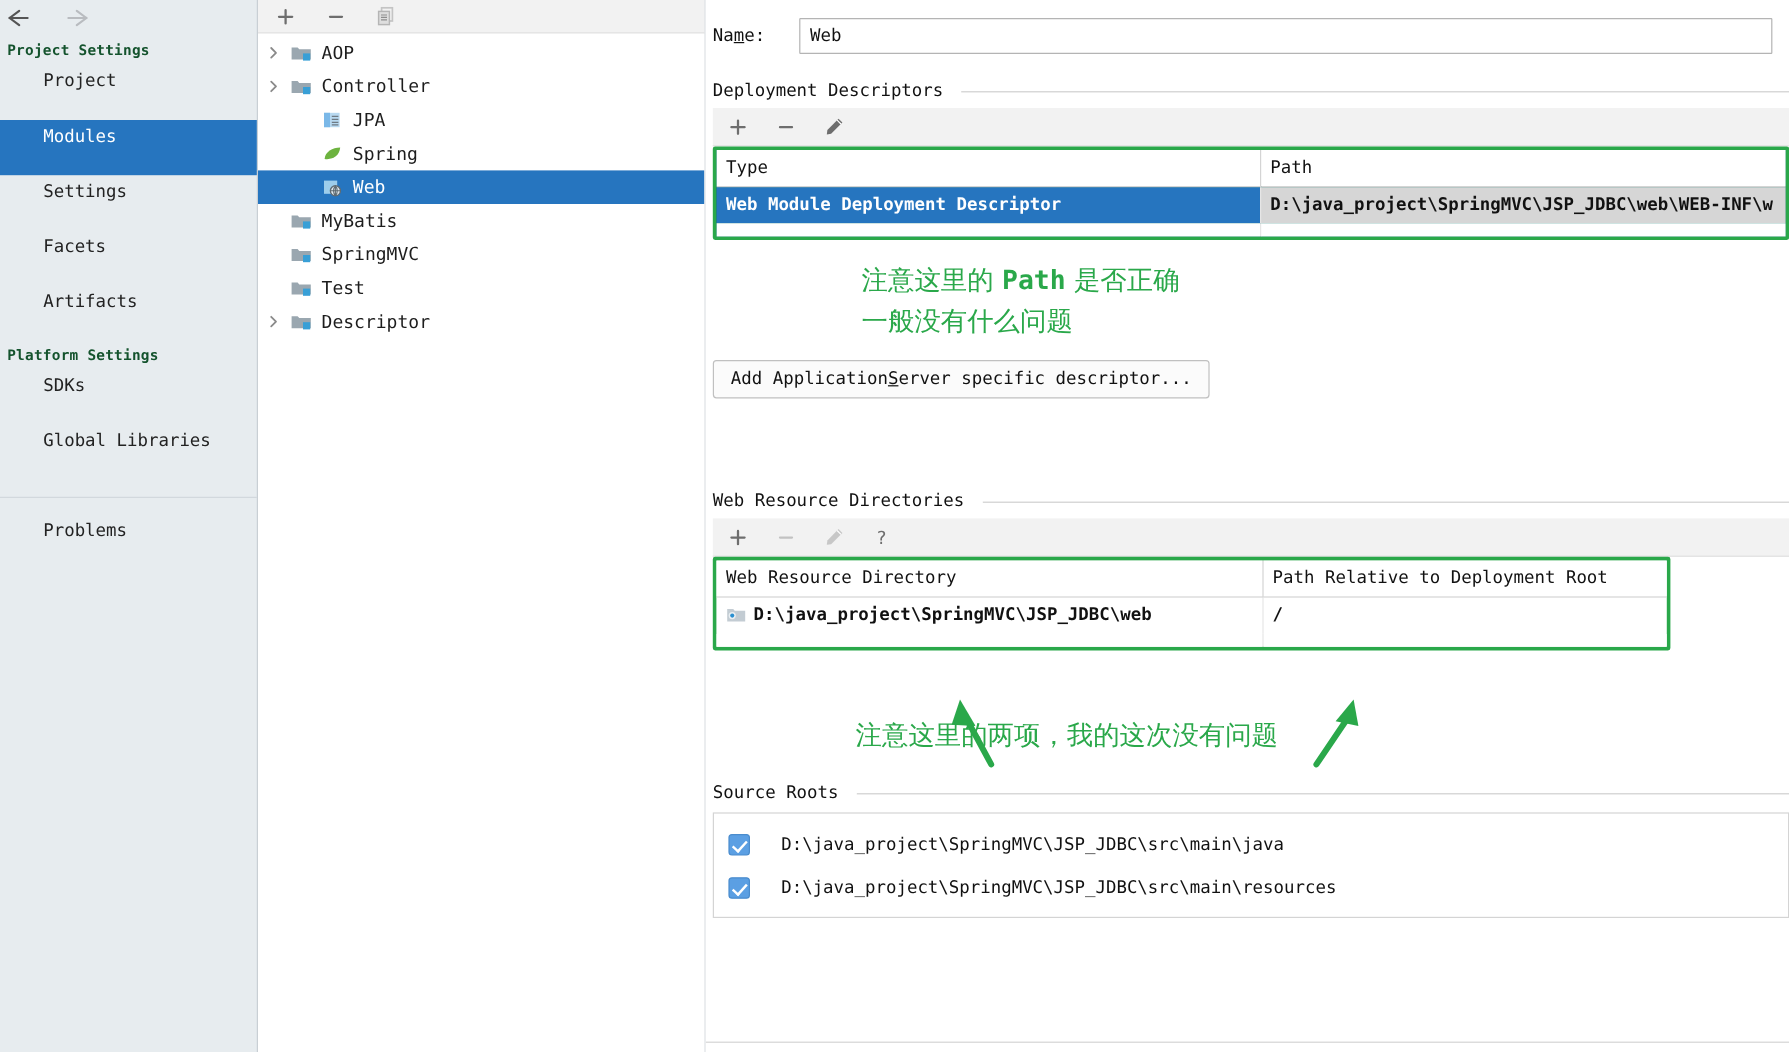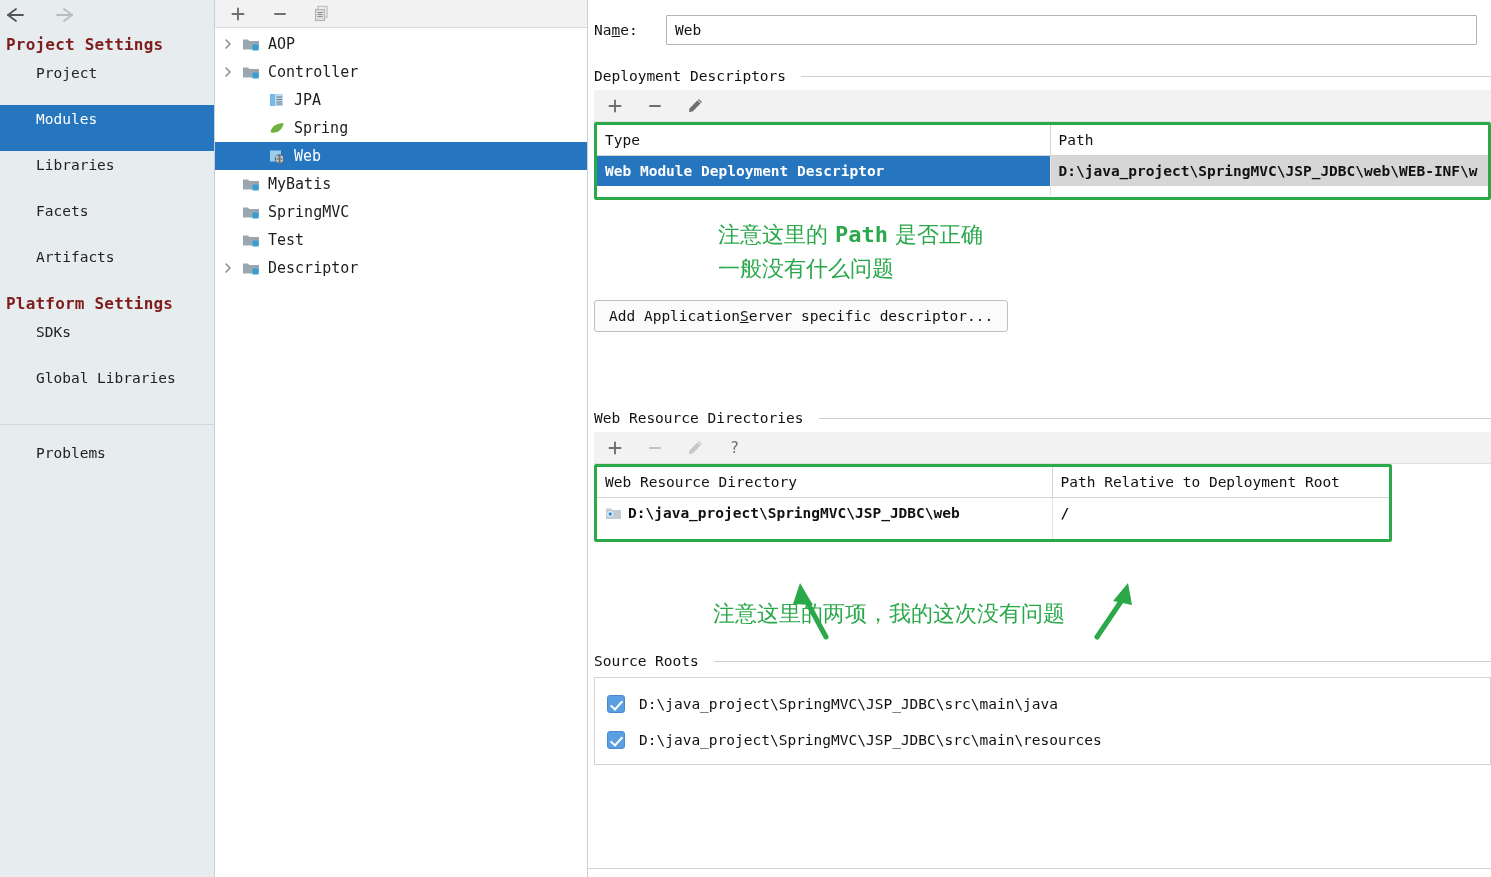--- a/index.html
+++ b/index.html
@@ -40,22 +40,22 @@
   .arrow-btn {
     width: 28px; height: 24px;
     display: flex; align-items: center; justify-content: center;
     cursor: pointer;
   }
   .arrow-btn svg { display: block; }
 
   .settings-group-title {
     font-weight: bold;
     padding: 5px 0 5px 6px;
-    font-size: 16px;
-    color: #7f1d1d;
+    font-size: 12px;
+    color: #14532d;
     letter-spacing: 0.2px;
   }
   .nav-item {
     padding: 5px 0 23px 36px;
     font-size: 14.5px;
     color: #222;
     cursor: pointer;
     line-height: 18px;
     white-space: nowrap;
   }
@@ -274,21 +274,21 @@
     margin-right: 0;
     border: 1px solid #d4d4d4;
     background: #ffffff;
     padding: 8px 0 6px 0;
   }
   .sr-row {
     display: flex;
     align-items: center;
     height: 36px;
     padding-left: 12px;
-    gap: 14px;
+    gap: 26px;
     white-space: nowrap;
     cursor: pointer;
   }
   .cbx {
     width: 18px; height: 18px;
     flex: 0 0 18px;
     background: #5b9fe3;
     border: 1px solid #4a8ccd;
     border-radius: 3px;
     position: relative;
@@ -338,21 +338,21 @@
           <path d="M22 8 L14 2 M22 8 L14 14" stroke="#b9bcc0" stroke-width="1.8" fill="none" stroke-linecap="round"></path>
           <path d="M22 8 L7 8" stroke="#b9bcc0" stroke-width="1.8" stroke-linecap="round"></path>
         </svg>
       </div>
     </div>
 
     <div>
       <div class="settings-group-title">Project Settings</div>
       <div class="nav-item">Project</div>
       <div class="nav-item selected">Modules</div>
-      <div class="nav-item">Libraries</div>
+      <div class="nav-item">Settings</div>
       <div class="nav-item">Facets</div>
       <div class="nav-item">Artifacts</div>
     </div>
 
     <div>
       <div class="settings-group-title">Platform Settings</div>
       <div class="nav-item">SDKs</div>
       <div class="nav-item">Global Libraries</div>
     </div>
 

